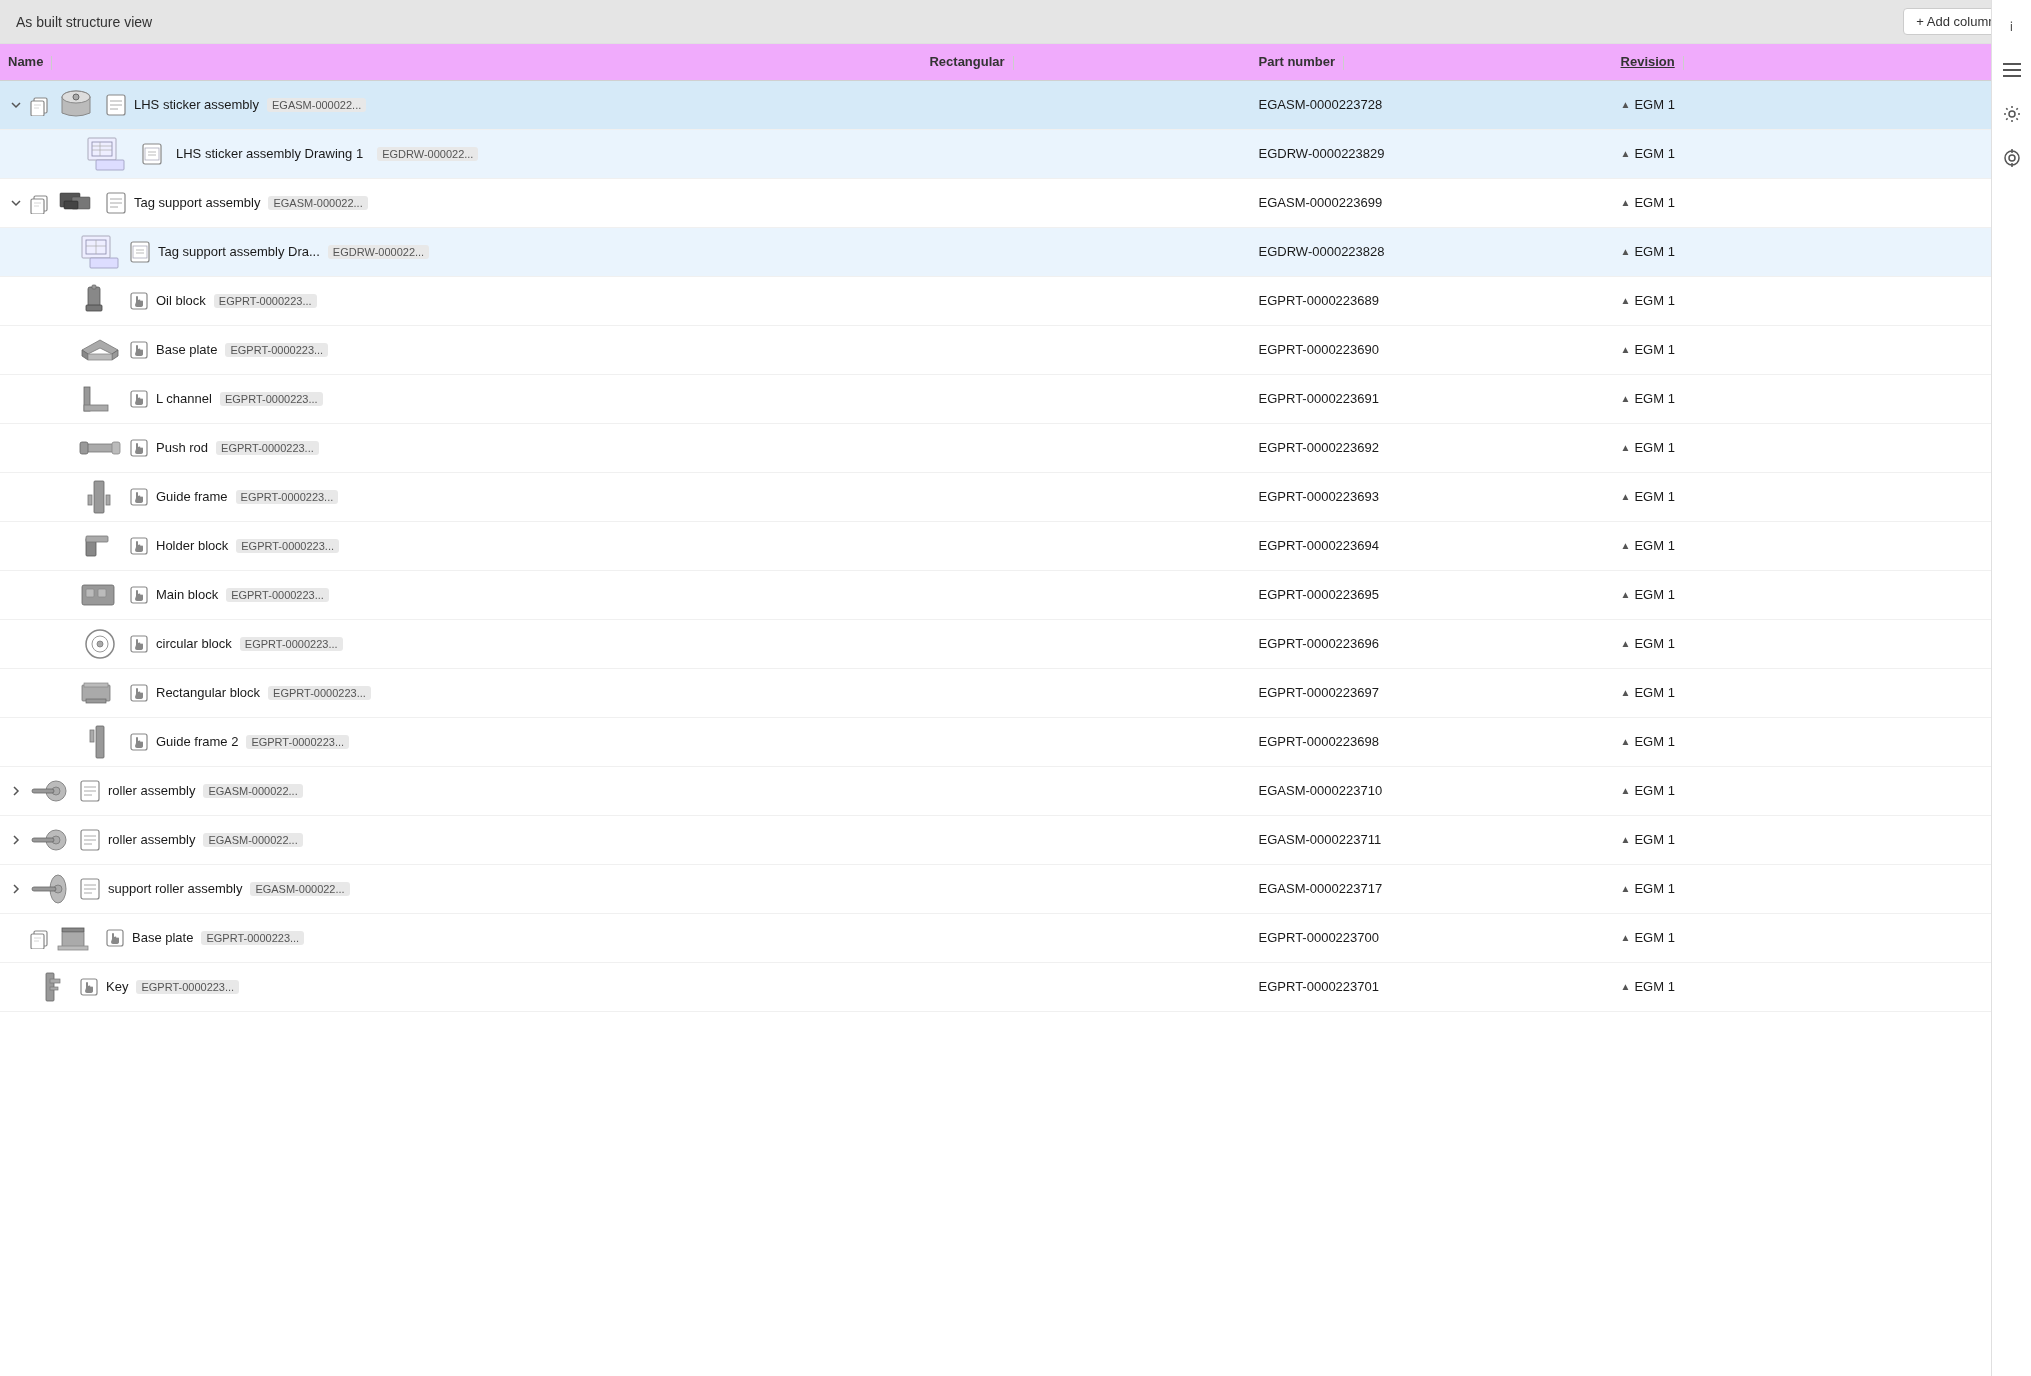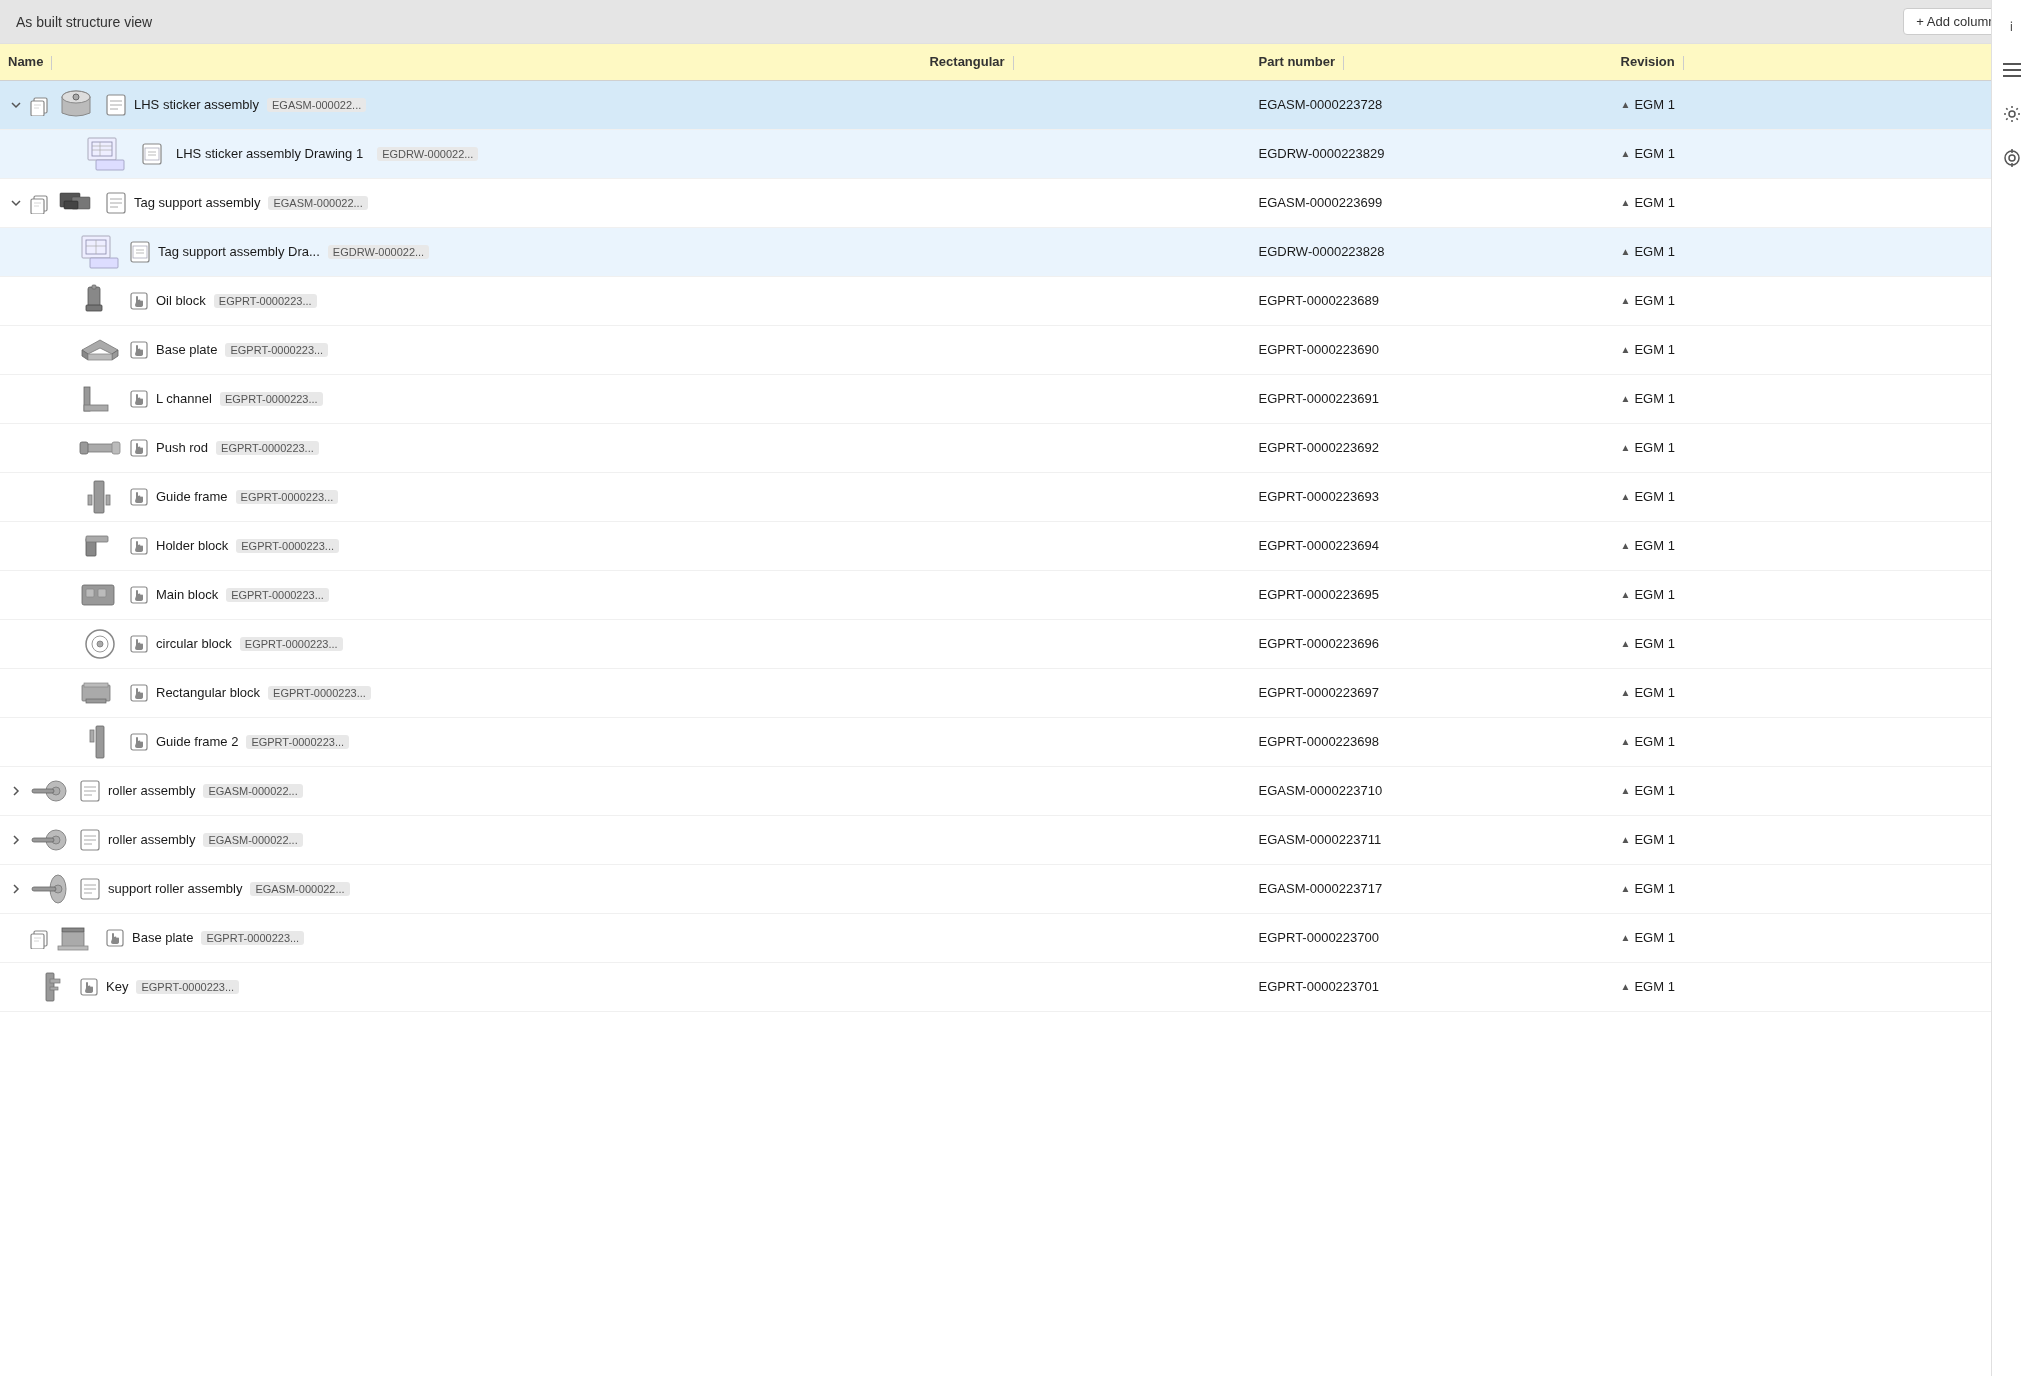--- a/index.html
+++ b/index.html
@@ -51,33 +51,33 @@
       position: relative;
     }
     table {
       width: 100%;
       border-collapse: collapse;
       table-layout: fixed;
     }
     thead th {
       position: sticky;
       top: 0;
-      background: #fef9c3;
+      background: #f0abfc;
       text-align: left;
       font-weight: 600;
       font-size: 13px;
       padding: 10px 8px;
       border-bottom: 1px solid #d0d0d0;
       color: #333;
       z-index: 10;
     }
     th.col-name { width: 560px; }
     th.col-desc { width: 200px; }
     th.col-part { width: 220px; }
-    th.col-rev { width: 180px; }
+    th.col-rev { width: 180px; text-decoration: underline; }
     th.col-actions { width: 50px; }
     thead th .col-divider {
       display: inline-block;
       width: 1px;
       height: 14px;
       background: #ccc;
       margin-left: 8px;
       vertical-align: middle;
     }
     

